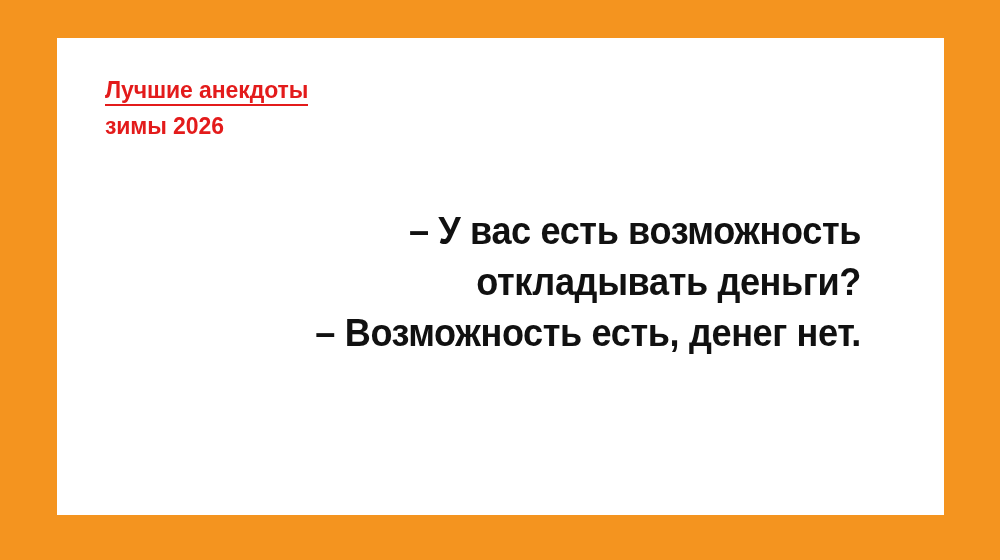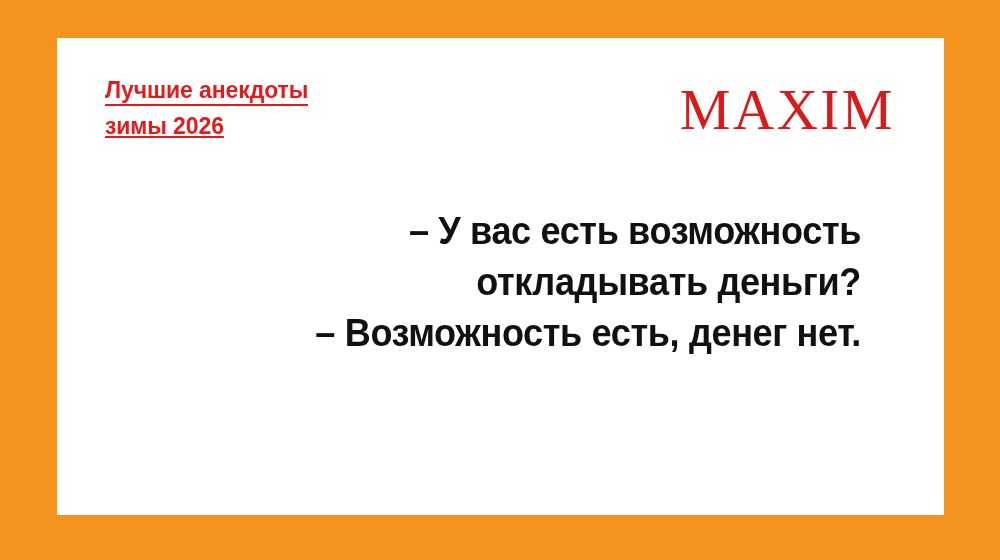--- a/index.html
+++ b/index.html
@@ -58,21 +58,20 @@
 
   .kicker-line1 {
     display: inline-block;
     border-bottom: 2px solid #e31b1b;
     padding-bottom: 2px;
   }
 
   .kicker-line2 {
     display: block;
     margin-top: 8px;
-    text-decoration: underline;
   }
 
   .logo {
     position: absolute;
     right: 0;
     top: 3px;
     color: #d81a1a;
     font-family: "Liberation Serif", serif;
     font-weight: normal;
     font-size: 57px;
@@ -106,21 +105,20 @@
 <body>
 
 <div class="poster">
   <div class="card">
 
     <div class="header">
       <div class="kicker">
         <span class="kicker-line1">Лучшие анекдоты</span>
         <span class="kicker-line2">зимы 2026</span>
       </div>
-      <div class="logo">MAXIM</div>
     </div>
 
     <div class="joke">
       <div class="joke-line">– У вас есть возможность</div>
       <div class="joke-line">откладывать деньги?</div>
       <div class="joke-line">– Возможность есть, денег нет.</div>
     </div>
 
   </div>
 </div>

